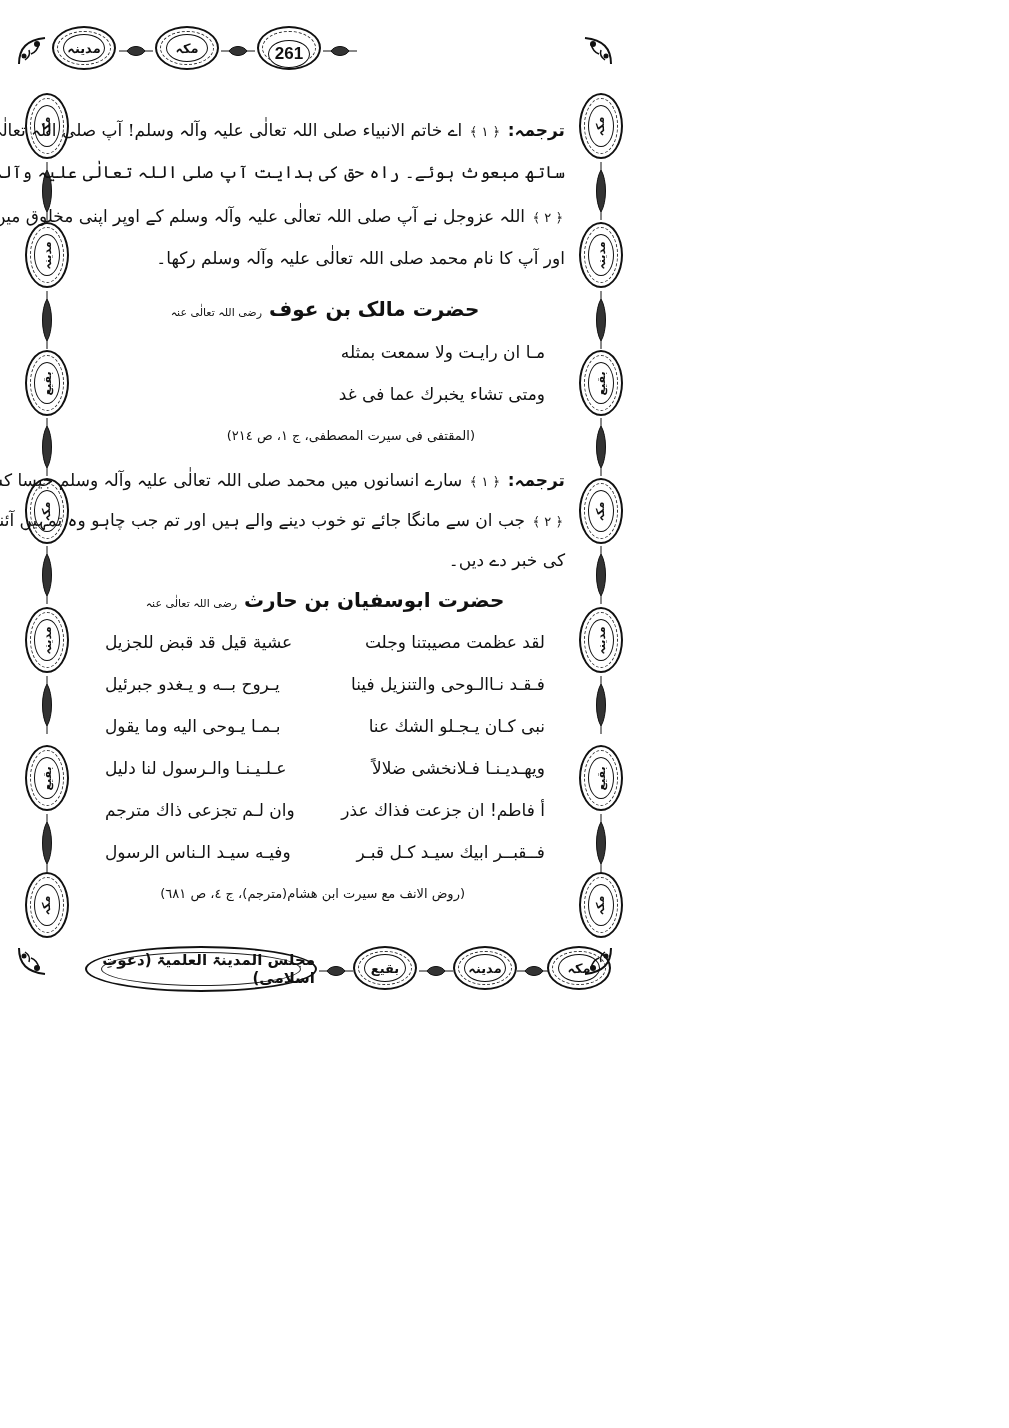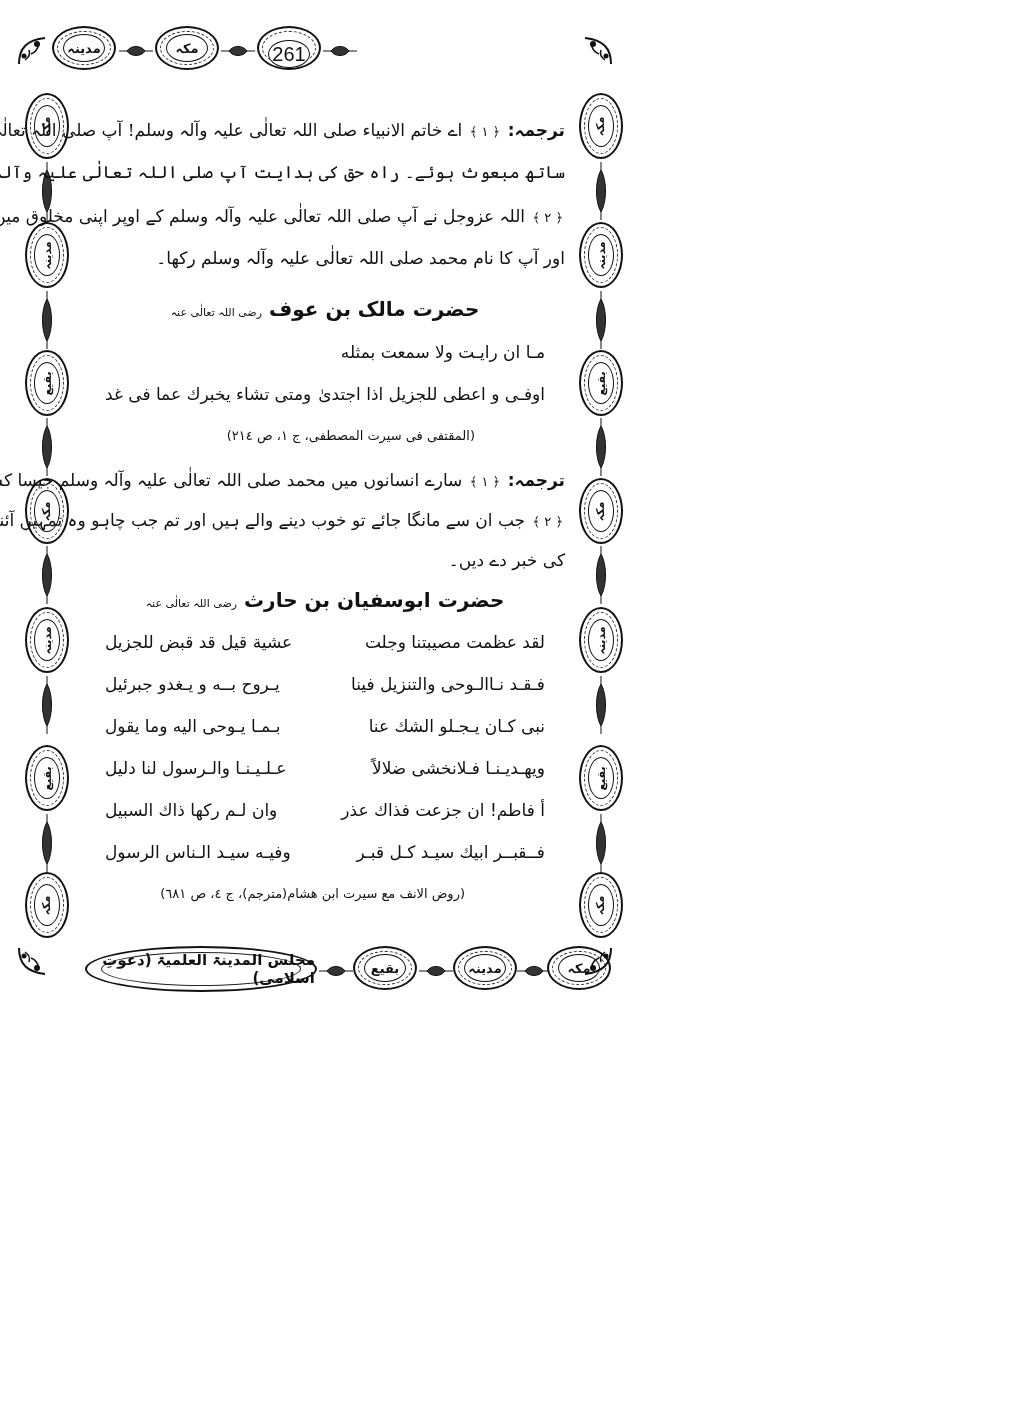--- a/index.html
+++ b/index.html
@@ -18,21 +18,21 @@
 
   .medal { position: absolute; width: 64px; height: 44px; border: 2px solid #111;
            border-radius: 50%; box-sizing: border-box; background: #fff;
            display: flex; align-items: center; justify-content: center; }
   .medal::before { content: ""; position: absolute; inset: 3px; border: 1px dashed #333;
            border-radius: 50%; }
   .medal .inner { position: relative; width: 40px; height: 26px; border: 1.5px solid #111;
            border-radius: 50%; background: #fff; display: flex; align-items: center;
            justify-content: center; font-family: "DejaVu Sans", sans-serif;
            font-weight: bold; font-size: 13px; direction: rtl; }
-  .medal .inner.num { font-weight: normal; font-size: 20px; font-family: "Liberation Sans", sans-serif; margin-top: 12px; }
+  .medal .inner.num { font-weight: bold; font-size: 17px; font-family: "Liberation Sans", sans-serif; margin-top: 12px; }
 
   .banner { position: absolute; height: 46px; border: 2px solid #111; border-radius: 50%;
             box-sizing: border-box; background: #fff; display: flex; align-items: center;
             justify-content: center; }
   .banner::before { content: ""; position: absolute; inset: 4px 14px; border: 1px solid #222;
             border-radius: 50%; }
   .banner .text { position: relative; direction: rtl; font-size: 15px; }
   .banner .text.bold { font-weight: bold; font-family: "DejaVu Sans", sans-serif; font-size: 15px; }
 
   .link { position: absolute; width: 34px; height: 12px; }
@@ -254,21 +254,20 @@
     </div>
 
     <div class="heading" style="top:207px;">
       <span>حضرت مالک بن عوف</span>
       <span class="honor">رضی اللہ تعالٰی عنہ</span>
     </div>
     <div class="verse-row" style="top:252px;">
       <span>مـا ان رايـت ولا سمعت بمثله</span>
     </div>
     <div class="verse-row" style="top:294px;">
-      <span>اوفـى و اعطى للجزيل اذا اجتدىٰ</span>
       <span>ومتى تشاء يخبرك عما فى غد</span>
     </div>
     <div class="citation" style="top:338px;">(المقتفى فى سيرت المصطفى، ج ١، ص ٢١٤)</div>
 
     <div class="line" style="top:378px;">
       <span class="label">ترجمہ:</span>
       <span class="marker">﴿ ۱ ﴾</span>
       <span>سارے انسانوں میں محمد صلی اللہ تعالٰی علیہ وآلہ وسلم جیسا کسی کو نہ دیکھا اور نہ سنا۔</span>
     </div>
     <div class="line" style="top:418px;">
@@ -294,21 +293,21 @@
     <div class="verse-row" style="top:626px;">
       <span>نبى كـان يـجـلو الشك عنا</span>
       <span>بـمـا يـوحى اليه وما يقول</span>
     </div>
     <div class="verse-row" style="top:668px;">
       <span>ويهـديـنـا فـلانخشى ضلالاً</span>
       <span>عـلـيـنـا والـرسول لنا دليل</span>
     </div>
     <div class="verse-row" style="top:710px;">
       <span>أ فاطم! ان جزعت فذاك عذر</span>
-      <span>وان لـم رکھا ذاك السبيل</span>
+      <span>وان لـم تجزعى ذاك مترجم</span>
     </div>
     <div class="verse-row" style="top:752px;">
       <span>فــقبــر ابيك سيـد كـل قبـر</span>
       <span>وفيـه سيـد الـناس الرسول</span>
     </div>
     <div class="citation" style="top:796px;right:100px;">(روض الانف مع سيرت ابن هشام(مترجم)، ج ٤، ص ٦٨١)</div>
   </div>
 
   <div class="ribbon bottom">
     <div class="corner" style="left:0;top:2px;transform:scaleY(-1);">

